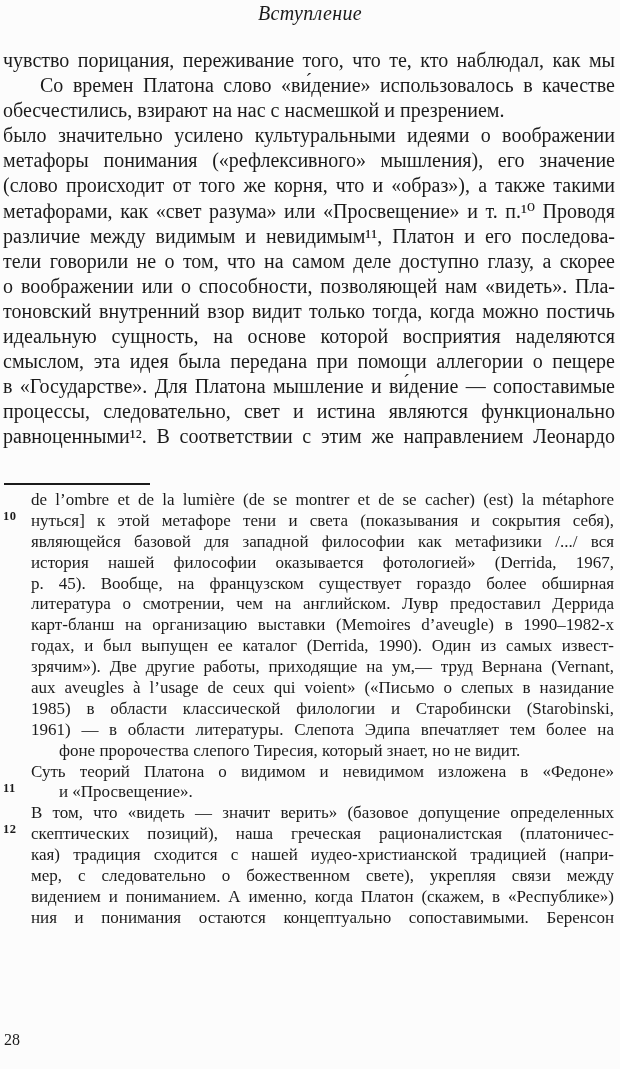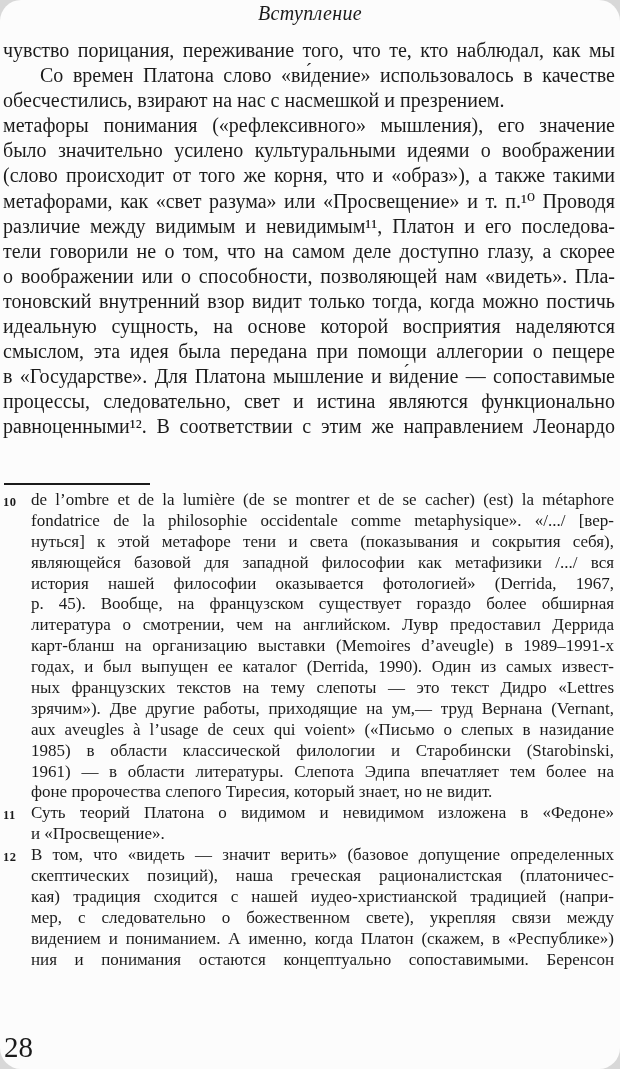--- a/index.html
+++ b/index.html
@@ -4,31 +4,30 @@
 <style>
   html,body{margin:0;padding:0;background:#d8d8d8;}
   .page{
     position:relative;
     width:620px;height:1069px;
     margin:0 auto;
     background:#fcfcfc;
     color:#1b1b1b;
     font-family:"Liberation Serif","DejaVu Serif",serif;
     overflow:hidden;
-    border-radius:21px;
   }
   .running-head{
     position:absolute;top:2px;left:0;right:0;
     text-align:center;
     font-style:italic;
     font-size:20px;
     letter-spacing:.3px;
   }
   .body-text{
-    position:absolute;top:38px;left:3px;width:612px;
+    position:absolute;top:48px;left:3px;width:612px;
     font-size:20px;
   }
   .bline{
     height:25.1px;line-height:25.1px;
     text-align:justify;
     text-align-last:justify;
     -moz-text-align-last:justify;
     overflow:hidden;
     white-space:nowrap;
   }
@@ -37,78 +36,76 @@
   .fn-separator{
     position:absolute;top:483px;left:4px;
     width:146px;height:2px;background:#1b1b1b;
   }
   .footnotes{
     position:absolute;top:490px;left:31px;width:583px;
     font-size:17px;
   }
   .footnote{position:relative;}
   .fn-num{
-    position:absolute;left:-28px;top:5px;
+    position:absolute;left:-28px;top:19px;
     font-size:12.5px;font-weight:bold;
     letter-spacing:.5px;
   }
   .fline{
     height:20.9px;line-height:20.9px;
     text-align:justify;
     text-align-last:justify;
     -moz-text-align-last:justify;
     overflow:hidden;
     white-space:nowrap;
   }
-  .fline.no-just{text-align-last:left;-moz-text-align-last:left;}
+  .fline.no-just{text-align-last:left;margin-left:28px;-moz-text-align-last:left;}
   .page-number{
     position:absolute;left:4px;top:1031px;
-    font-size:29px;
+    font-size:16px;
   }
 </style>
 </head>
 <body>
 
 <div class="page">
   <div class="running-head">Вступление</div>
 
   <div class="body-text">
       <div class="bline">чувство порицания, переживание того, что те, кто наблюдал, как мы</div>
       <div class="bline indent">Со времен Платона слово «ви́дение» использовалось в качестве</div>
       <div class="bline no-just">обесчестились, взирают на нас с насмешкой и презрением.</div>
+      <div class="bline">было значительно усилено культуральными идеями о воображении</div>
       <div class="bline">метафоры понимания («рефлексивного» мышления), его значение</div>
-      <div class="bline">было значительно усилено культуральными идеями о воображении</div>
       <div class="bline">(слово происходит от того же корня, что и «образ»), а также такими</div>
       <div class="bline">метафорами, как «свет разума» или «Просвещение» и т. п.¹⁰ Проводя</div>
       <div class="bline">различие между видимым и невидимым¹¹, Платон и его последова-</div>
       <div class="bline">тели говорили не о том, что на самом деле доступно глазу, а скорее</div>
       <div class="bline">о воображении или о способности, позволяющей нам «видеть». Пла-</div>
       <div class="bline">тоновский внутренний взор видит только тогда, когда можно постичь</div>
       <div class="bline">идеальную сущность, на основе которой восприятия наделяются</div>
       <div class="bline">смыслом, эта идея была передана при помощи аллегории о пещере</div>
       <div class="bline">в «Государстве». Для Платона мышление и ви́дение — сопоставимые</div>
       <div class="bline">процессы, следовательно, свет и истина являются функционально</div>
       <div class="bline">равноценными¹². В соответствии с этим же направлением Леонардо</div>
     </div>
 
   <div class="fn-separator"></div>
 
   <div class="footnotes">
       <div class="footnote">
         <span class="fn-num">10</span>
         <div class="fline">de l’ombre et de la lumière (de se montrer et de se cacher) (est) la métaphore</div>
-        <div class="fline">fondatrice de la philosophie occidentale comme metaphysique». «/.../ [вер-</div>
         <div class="fline">нуться] к этой метафоре тени и света (показывания и сокрытия себя),</div>
         <div class="fline">являющейся базовой для западной философии как метафизики /.../ вся</div>
         <div class="fline">история нашей философии оказывается фотологией» (Derrida, 1967,</div>
         <div class="fline">p. 45). Вообще, на французском существует гораздо более обширная</div>
         <div class="fline">литература о смотрении, чем на английском. Лувр предоставил Деррида</div>
-        <div class="fline">карт-бланш на организацию выставки (Memoires d’aveugle) в 1989–1991-х</div>
+        <div class="fline">карт-бланш на организацию выставки (Memoires d’aveugle) в 1990–1982-х</div>
         <div class="fline">годах, и был выпущен ее каталог (Derrida, 1990). Один из самых извест-</div>
-        <div class="fline">ных французских текстов на тему слепоты — это текст Дидро «Lettres</div>
         <div class="fline">зрячим»). Две другие работы, приходящие на ум,— труд Вернана (Vernant,</div>
         <div class="fline">aux aveugles à l’usage de ceux qui voient» («Письмо о слепых в назидание</div>
         <div class="fline">1985) в области классической филологии и Старобински (Starobinski,</div>
         <div class="fline">1961) — в области литературы. Слепота Эдипа впечатляет тем более на</div>
         <div class="fline no-just">фоне пророчества слепого Тиресия, который знает, но не видит.</div>
       </div>
       <div class="footnote">
         <span class="fn-num">11</span>
         <div class="fline">Суть теорий Платона о видимом и невидимом изложена в «Федоне»</div>
         <div class="fline no-just">и «Просвещение».</div>

